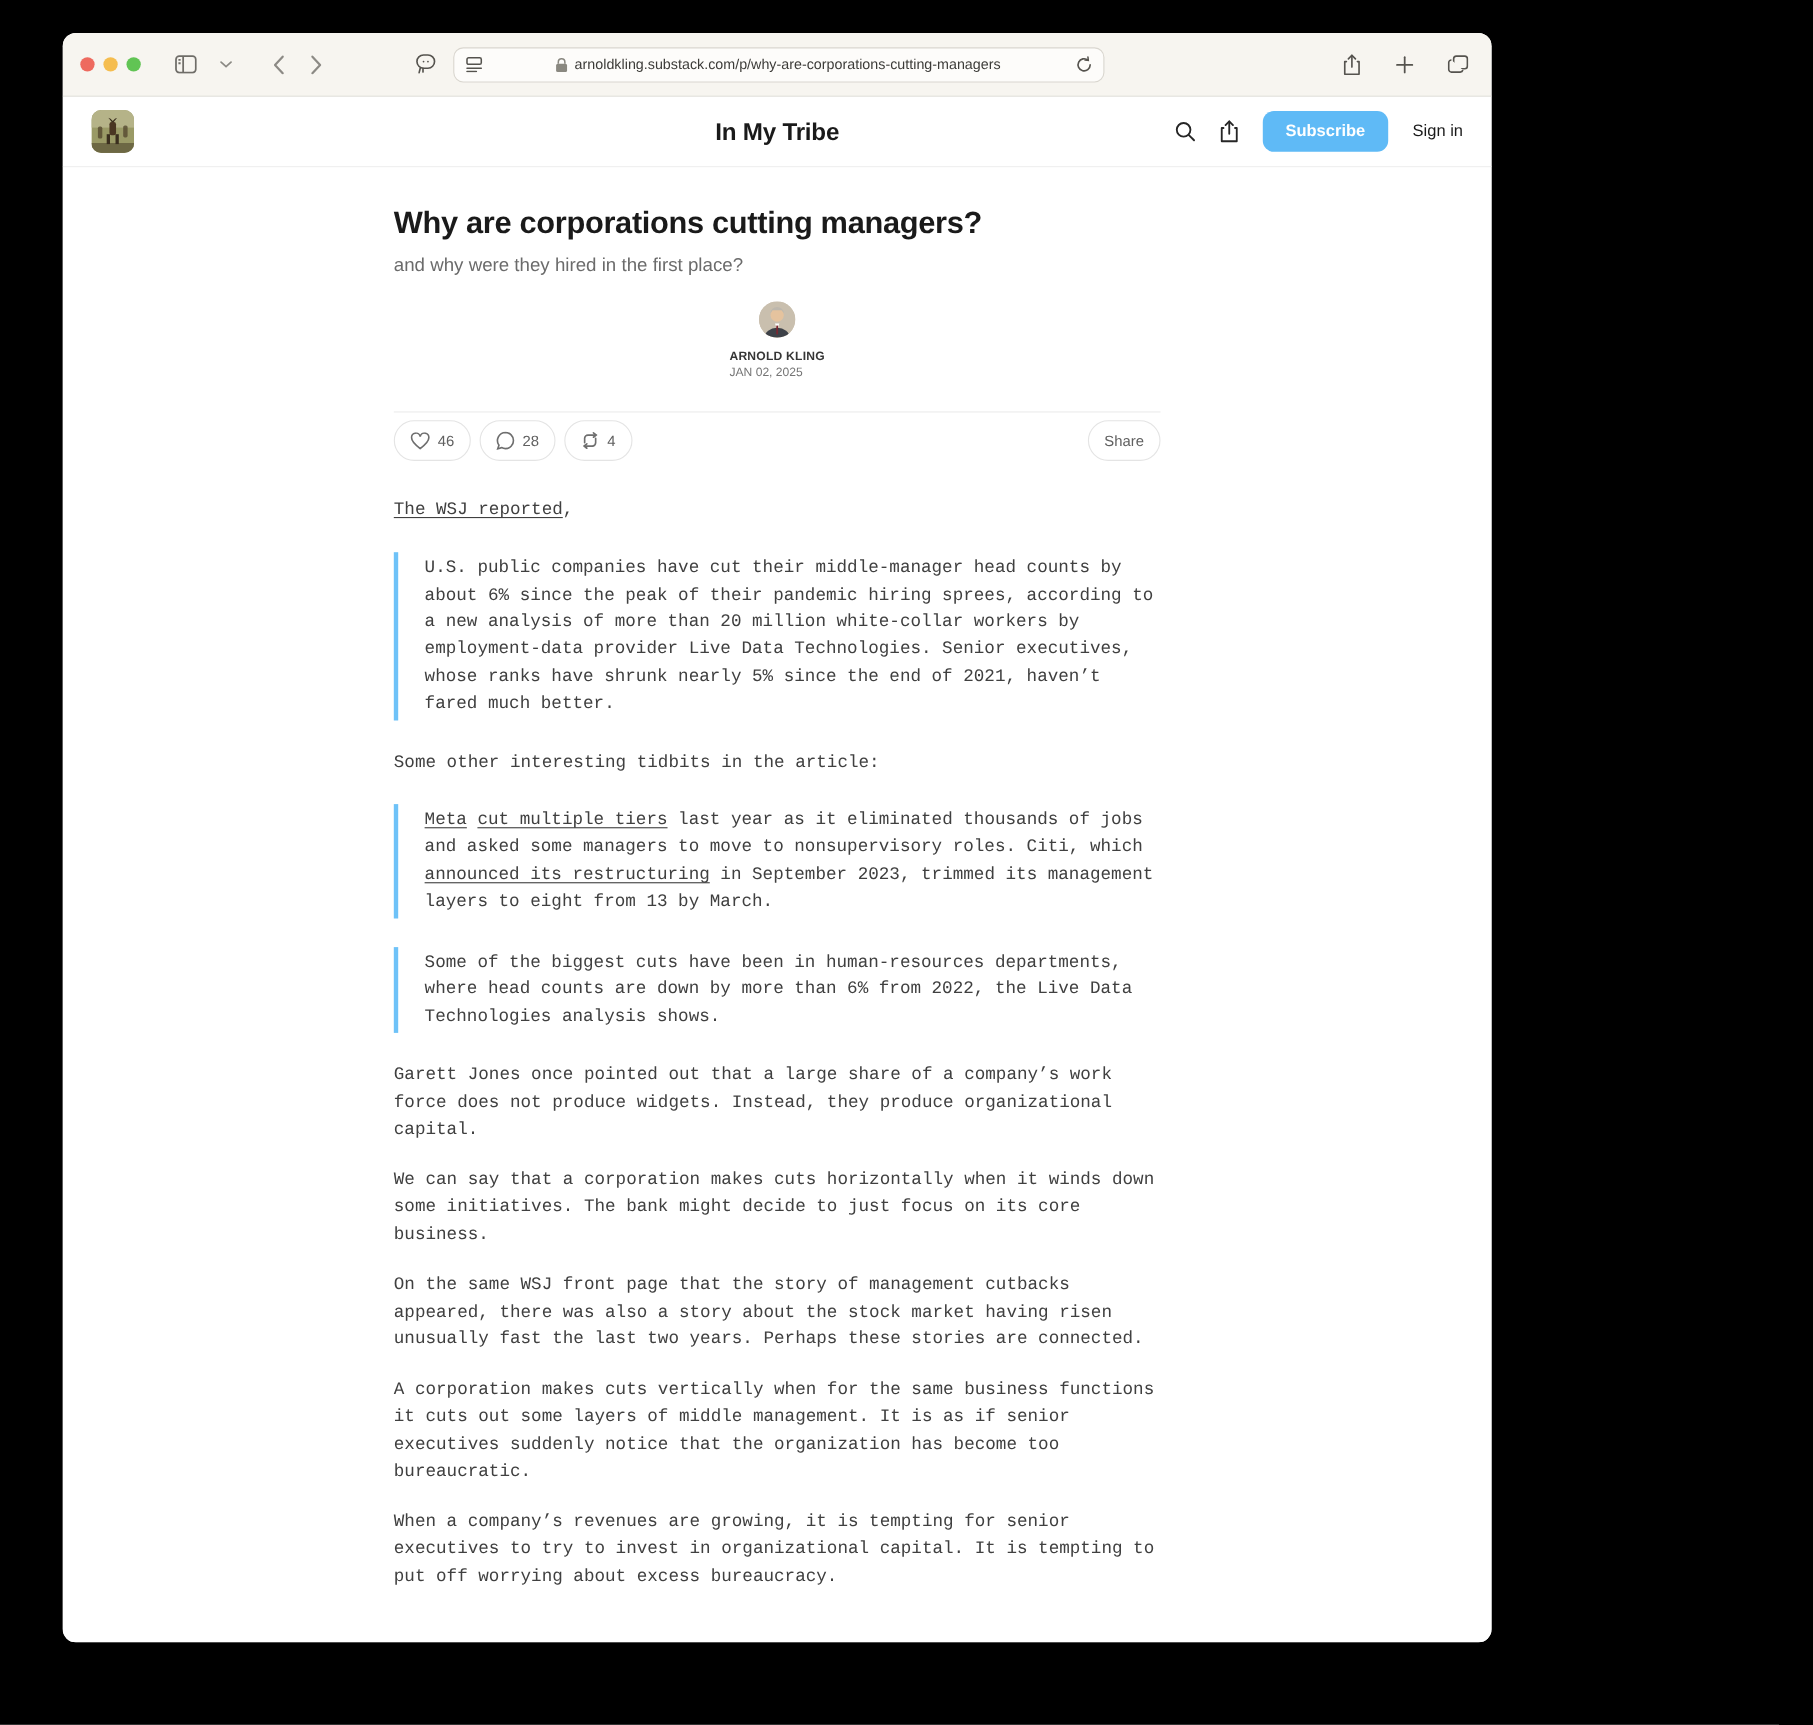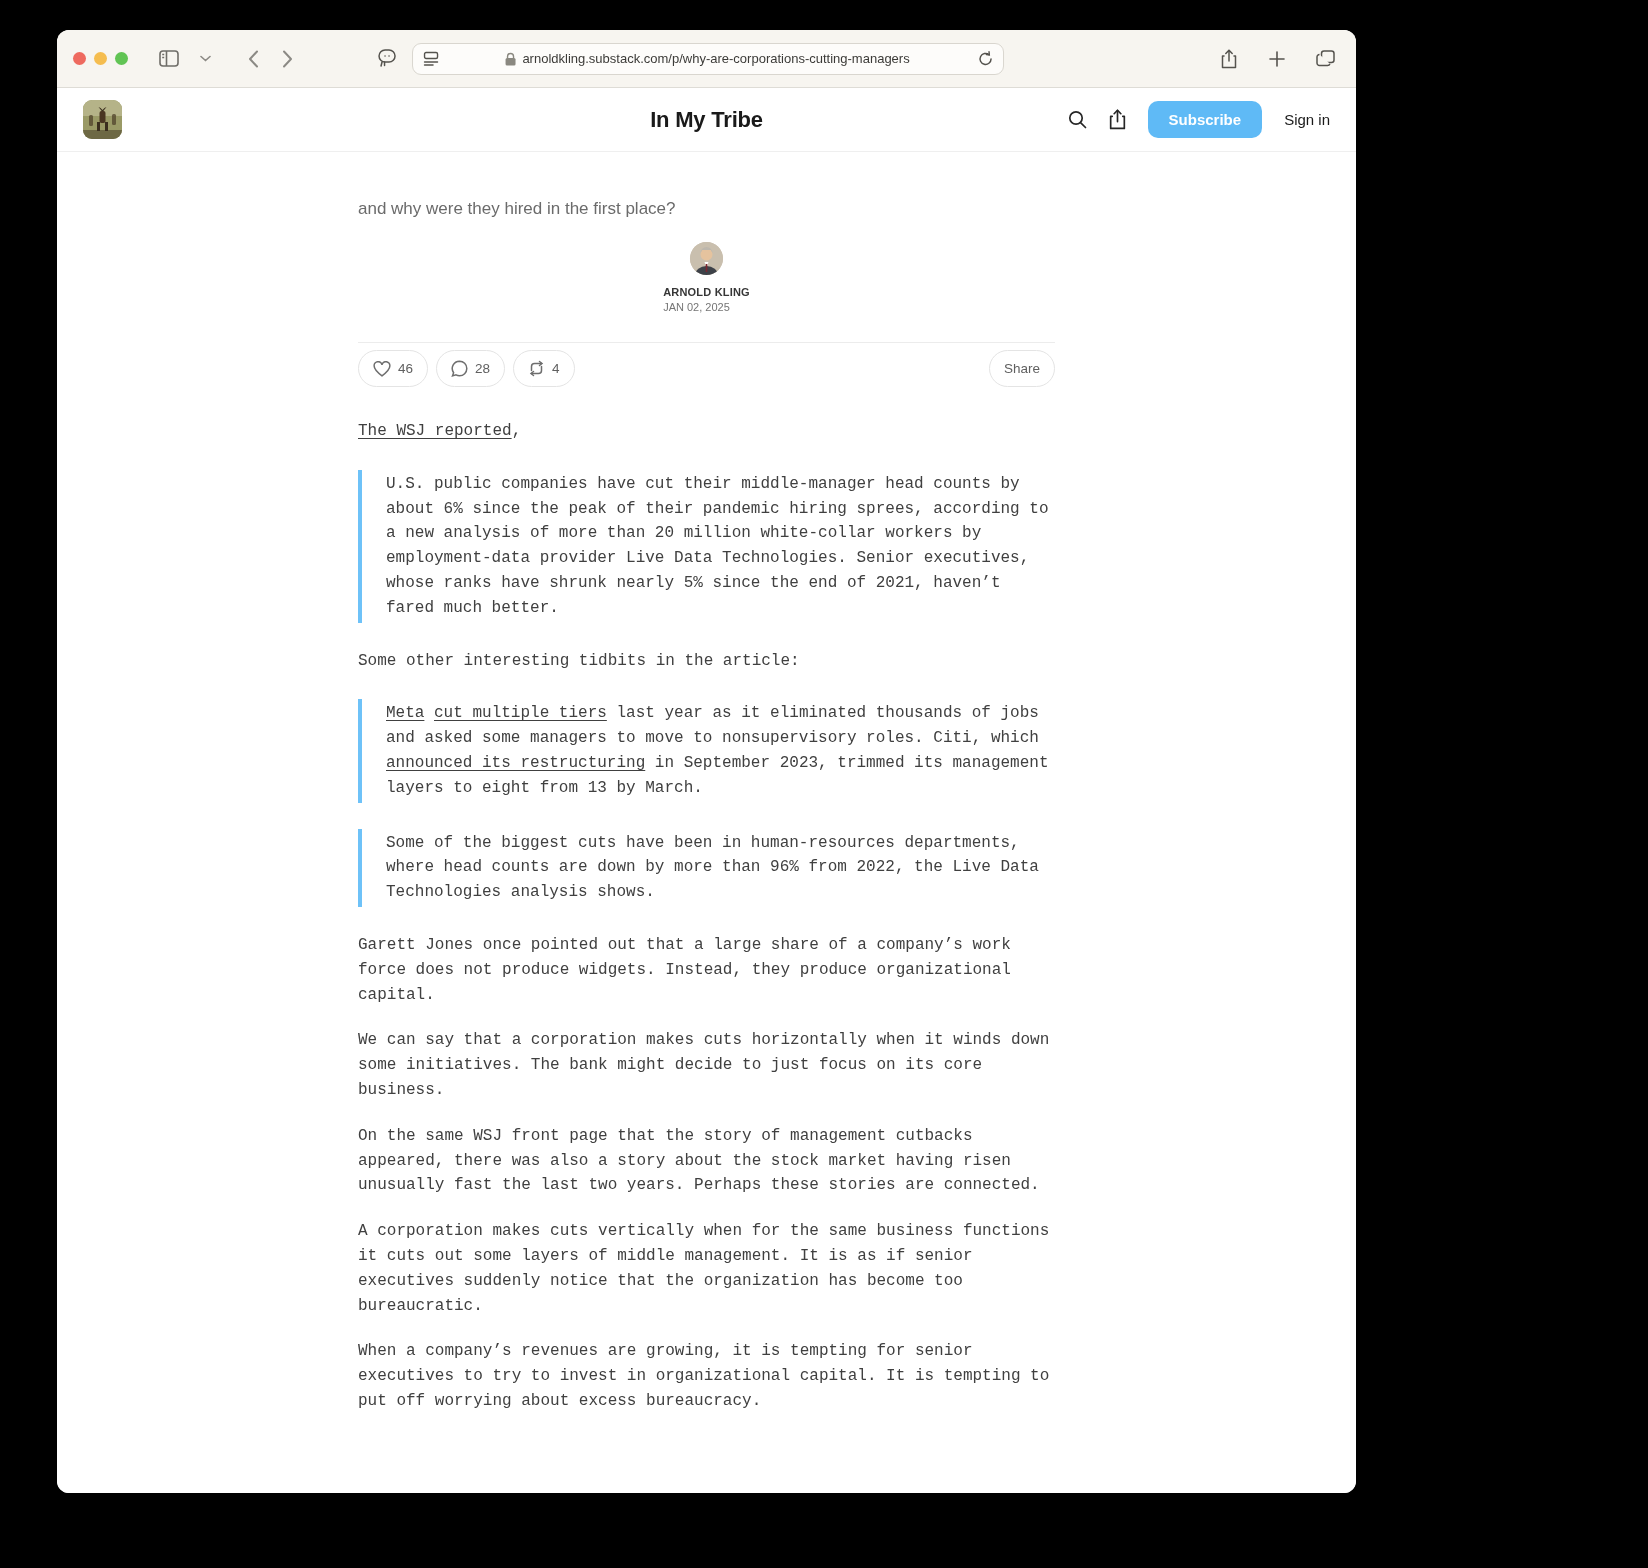--- a/index.html
+++ b/index.html
@@ -227,20 +227,21 @@
             <path d="M4.8 4.5 L8 1.2 L11.2 4.5"></path>
         </svg>
       </span>
       <button class="subscribe-btn">Subscribe</button>
       <span class="signin">Sign in</span>
     </div>
   </div>
 
   <div class="page-scroll">
     <div class="column">
+      <h1 class="post-title">Why are corporations cutting managers?</h1>
       <div class="post-subtitle">and why were they hired in the first place?</div>
 
       <div class="byline">
         <span class="avatar">
           <svg width="33" height="33" viewBox="0 0 33 33">
             <rect width="33" height="33" fill="#c9bfae"></rect>
             <circle cx="16.5" cy="12.5" r="6" fill="#e5c39e"></circle>
             <path d="M10.5 11 a6 6 0 0 1 12 0 l-1.5 -3 h-9 z" fill="#bdb7ad"></path>
             <path d="M5 33 a11.5 9 0 0 1 23 0 z" fill="#3d4148"></path>
             <path d="M14.5 20 h4 l-2 5 z" fill="#fff"></path>
@@ -287,21 +288,21 @@
           <p>U.S. public companies have cut their middle-manager head counts by about 6% since the peak of their pandemic hiring sprees, according to a new analysis of more than 20 million white-collar workers by employment-data provider Live Data Technologies. Senior executives, whose ranks have shrunk nearly 5% since the end of 2021, haven’t fared much better.</p>
         </blockquote>
 
         <p>Some other interesting tidbits in the article:</p>
 
         <blockquote>
           <p><span class="lnk">Meta</span><span> </span><span class="lnk">cut multiple tiers</span><span> last year as it eliminated thousands of jobs and asked some managers to move to nonsupervisory roles. Citi, which </span><span class="lnk">announced its restructuring</span><span> in September 2023, trimmed its management layers to eight from 13 by March.</span></p>
         </blockquote>
 
         <blockquote>
-          <p>Some of the biggest cuts have been in human-resources departments, where head counts are down by more than 96% from 2022, the Live Data Technologies analysis shows.</p>
+          <p>Some of the biggest cuts have been in human-resources departments, where head counts are down by more than 6% from 2022, the Live Data Technologies analysis shows.</p>
         </blockquote>
 
         <p>Garett Jones once pointed out that a large share of a company’s work force does not produce widgets. Instead, they produce organizational capital.</p>
         <p>We can say that a corporation makes cuts horizontally when it winds down some initiatives. The bank might decide to just focus on its core business.</p>
         <p>On the same WSJ front page that the story of management cutbacks appeared, there was also a story about the stock market having risen unusually fast the last two years. Perhaps these stories are connected.</p>
         <p>A corporation makes cuts vertically when for the same business functions it cuts out some layers of middle management. It is as if senior executives suddenly notice that the organization has become too bureaucratic.</p>
         <p>When a company’s revenues are growing, it is tempting for senior executives to try to invest in organizational capital. It is tempting to put off worrying about excess bureaucracy.</p>
       </div>
     </div>
   </div>

